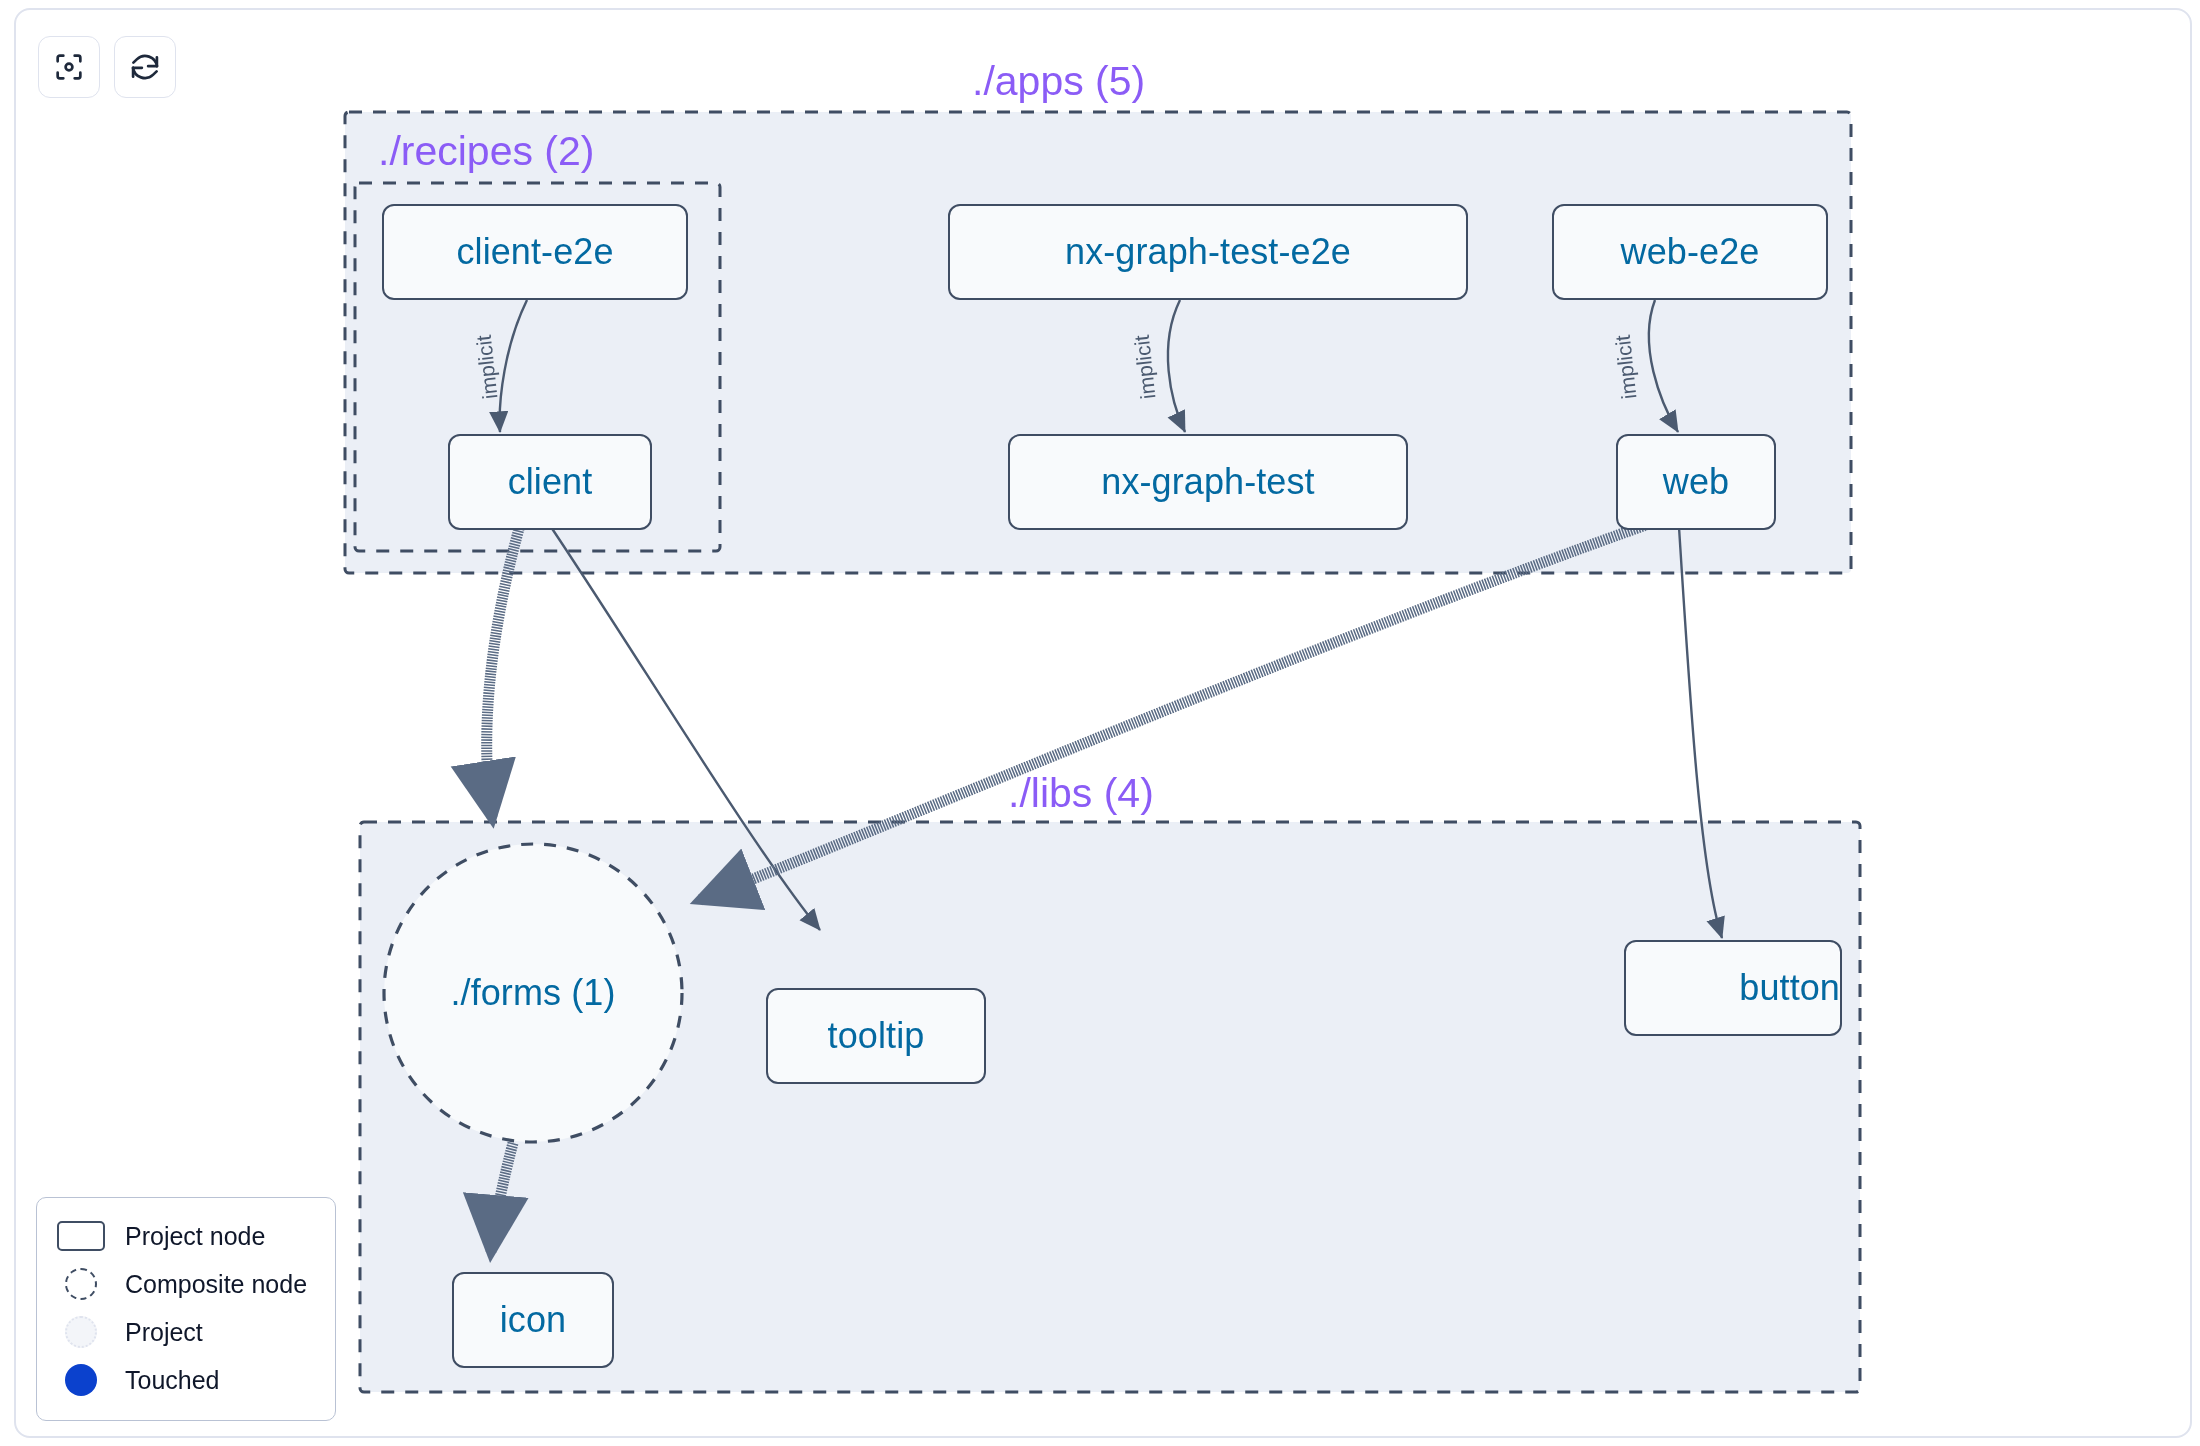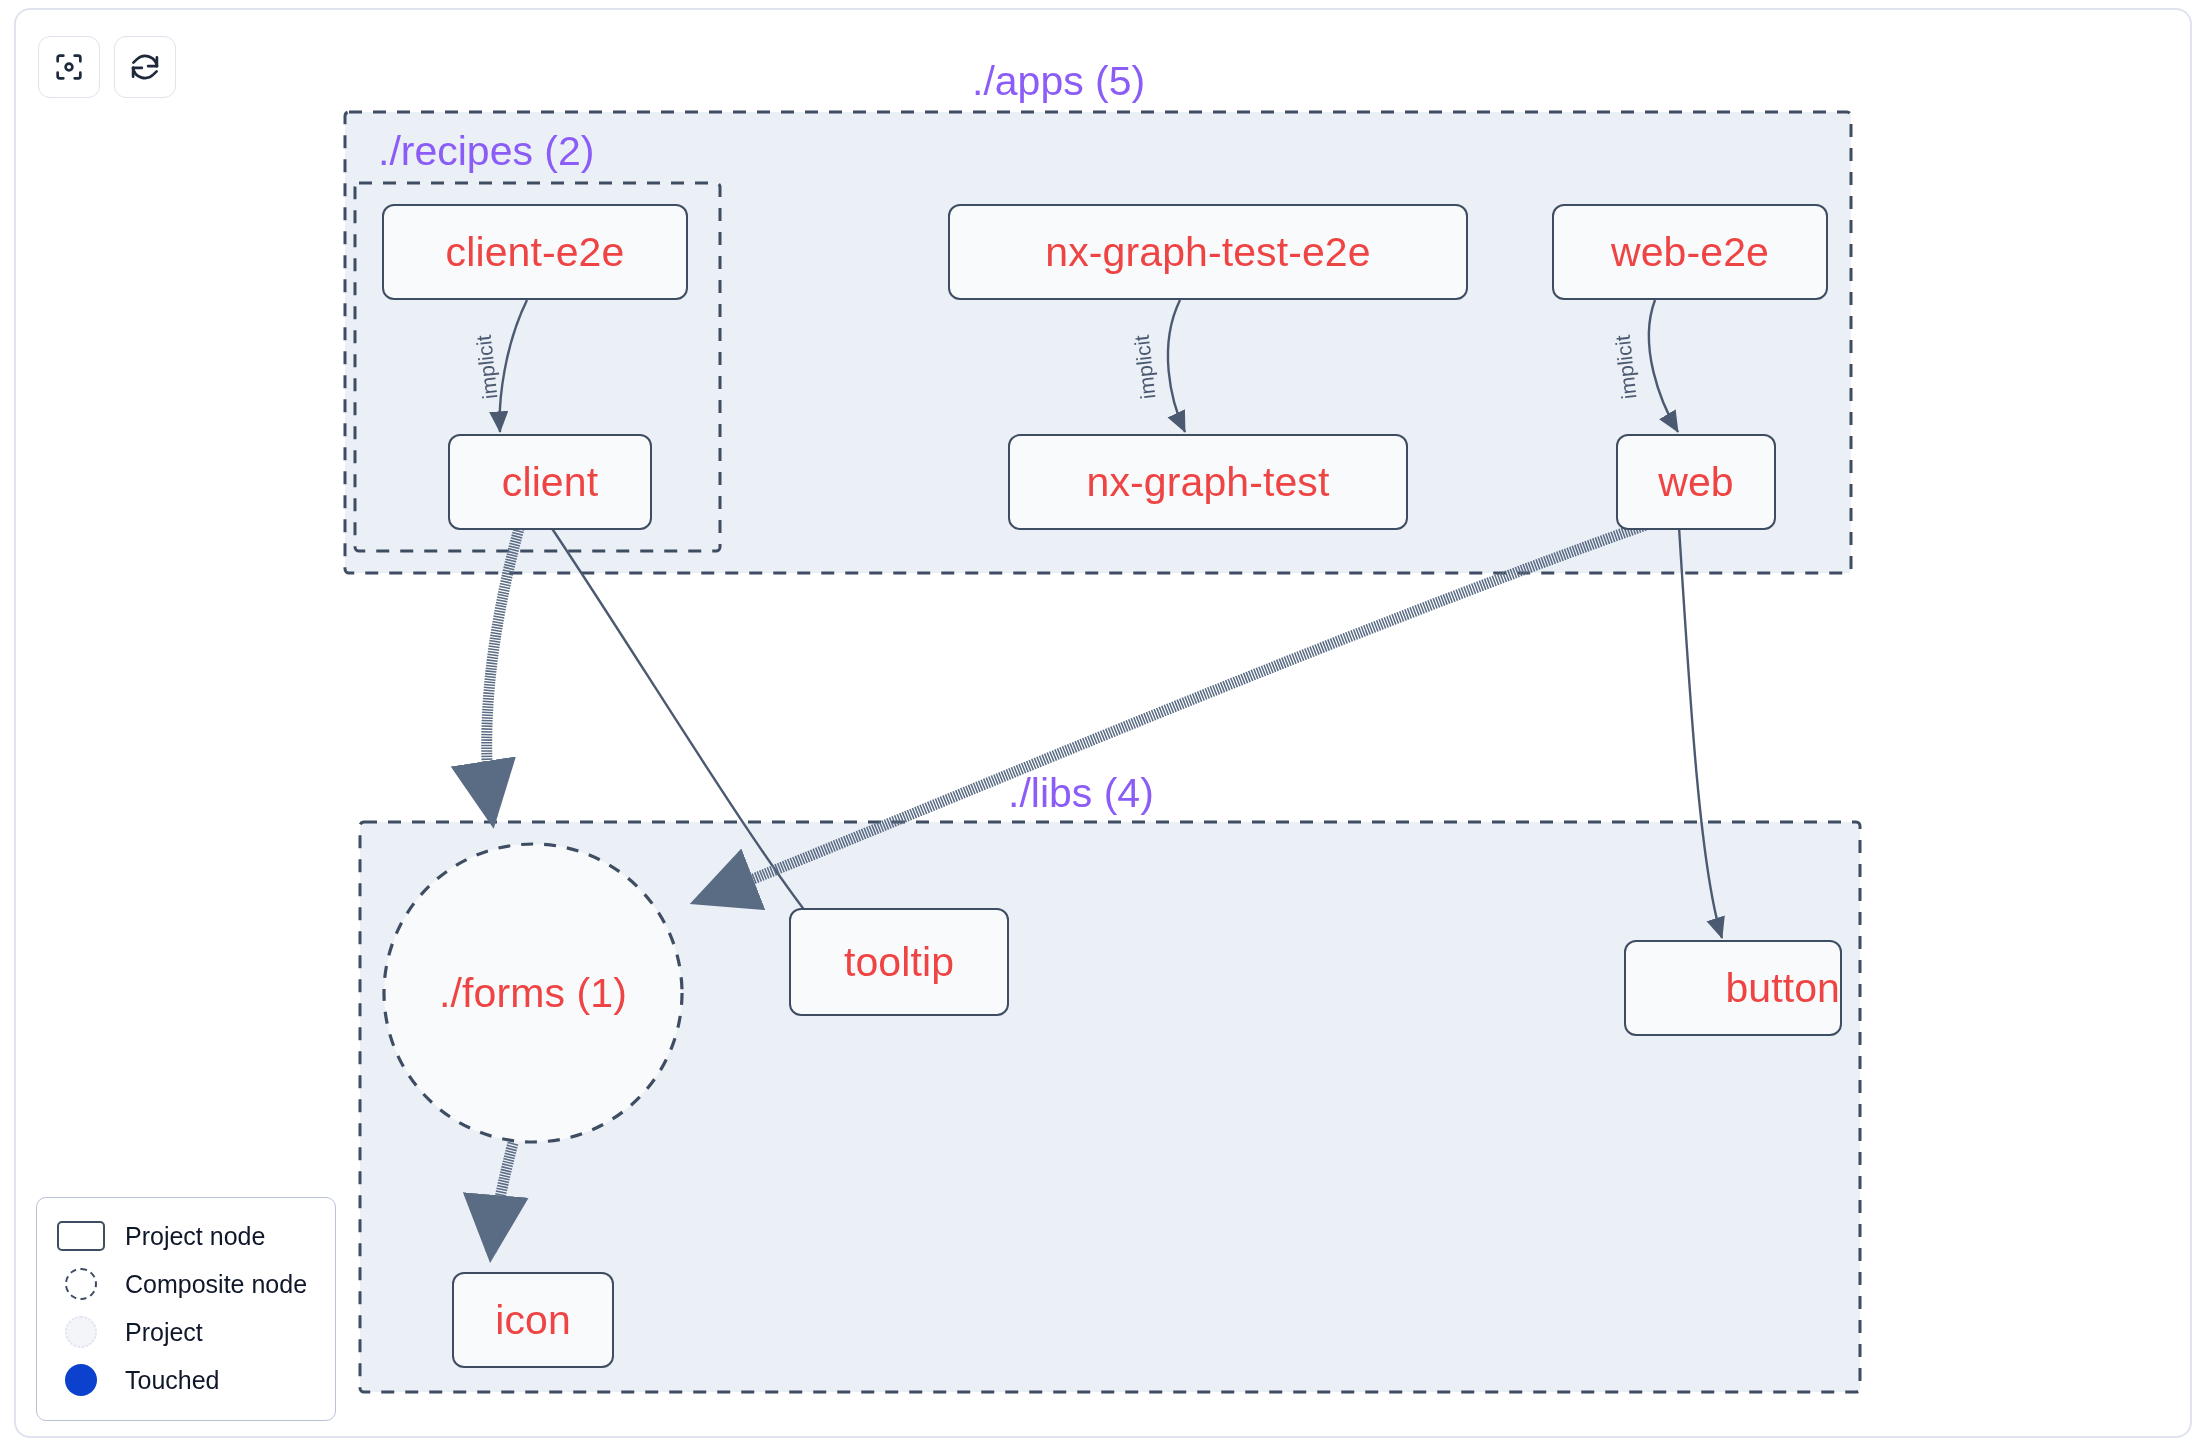--- a/index.html
+++ b/index.html
@@ -75,22 +75,22 @@
     pointer-events: none;
   }
   .gnode {
     position: absolute;
     background: #f8fafc;
     border: 2.2px solid #3f4d63;
     border-radius: 12px;
     display: flex;
     align-items: center;
     justify-content: center;
-    color: #ef4444;
-    font-size: 41px;
+    color: #0369a1;
+    font-size: 36px;
     letter-spacing: 0.1px;
     white-space: nowrap;
     cursor: pointer;
     pointer-events: auto;
   }
   .gnode.composite {
     border-radius: 50%;
     border: 3px dashed #3f4d63;
     background: #f8fafc;
   }
@@ -273,21 +273,21 @@
     </div>
 
     <div class="gnode" style="left:1616px; top:434px; width:160px; height:96px;">
       <span>web</span>
     </div>
 
     <div class="gnode composite" style="left:384px; top:844px; width:298px; height:298px; border:none; background:transparent;">
       <span>./forms (1)</span>
     </div>
 
-    <div class="gnode" style="left:766px; top:908px; width:220px; height:108px;margin-left:23px;">
+    <div class="gnode" style="left:766px; top:988px; width:220px; height:96px;">
       <span>tooltip</span>
     </div>
 
     <div class="gnode" style="left:1624px; top:940px; width:218px; height:96px;justify-content:flex-end;">
       <span>button</span>
     </div>
 
     <div class="gnode" style="left:452px; top:1272px; width:162px; height:96px;">
       <span>icon</span>
     </div>

